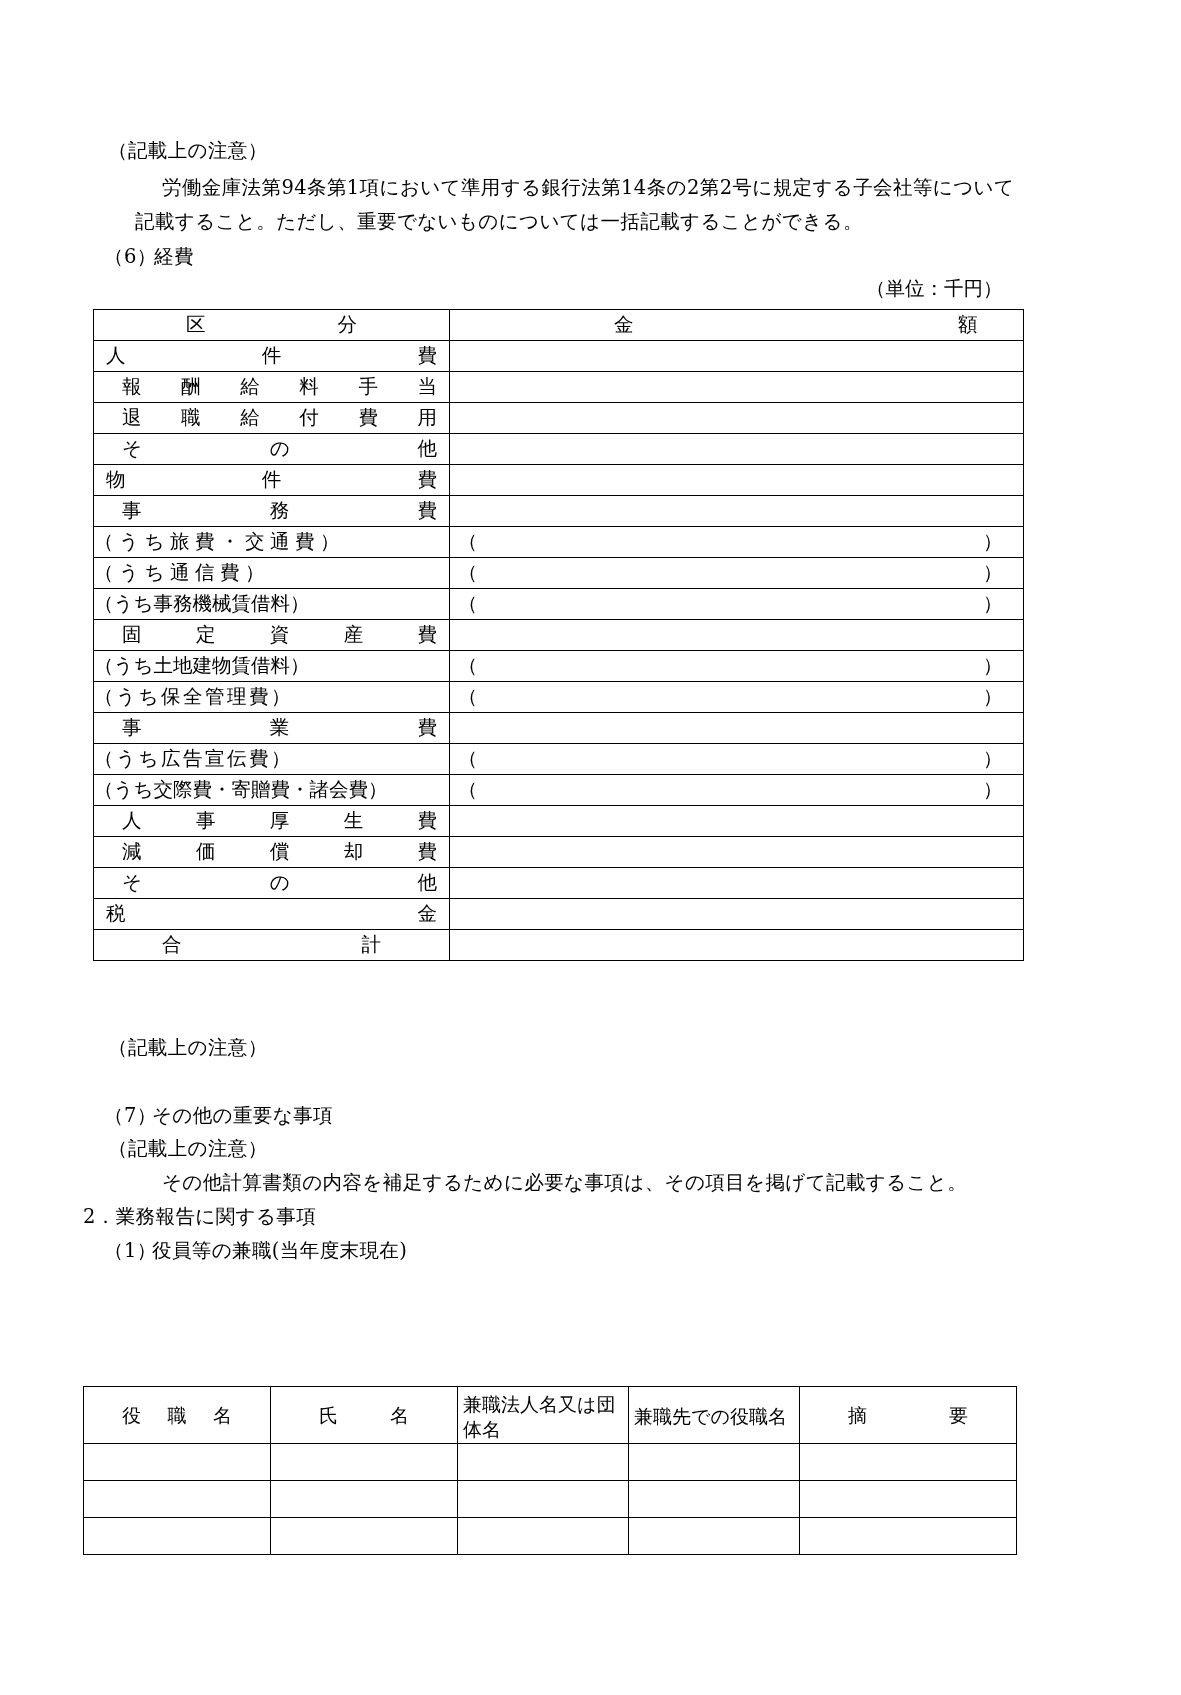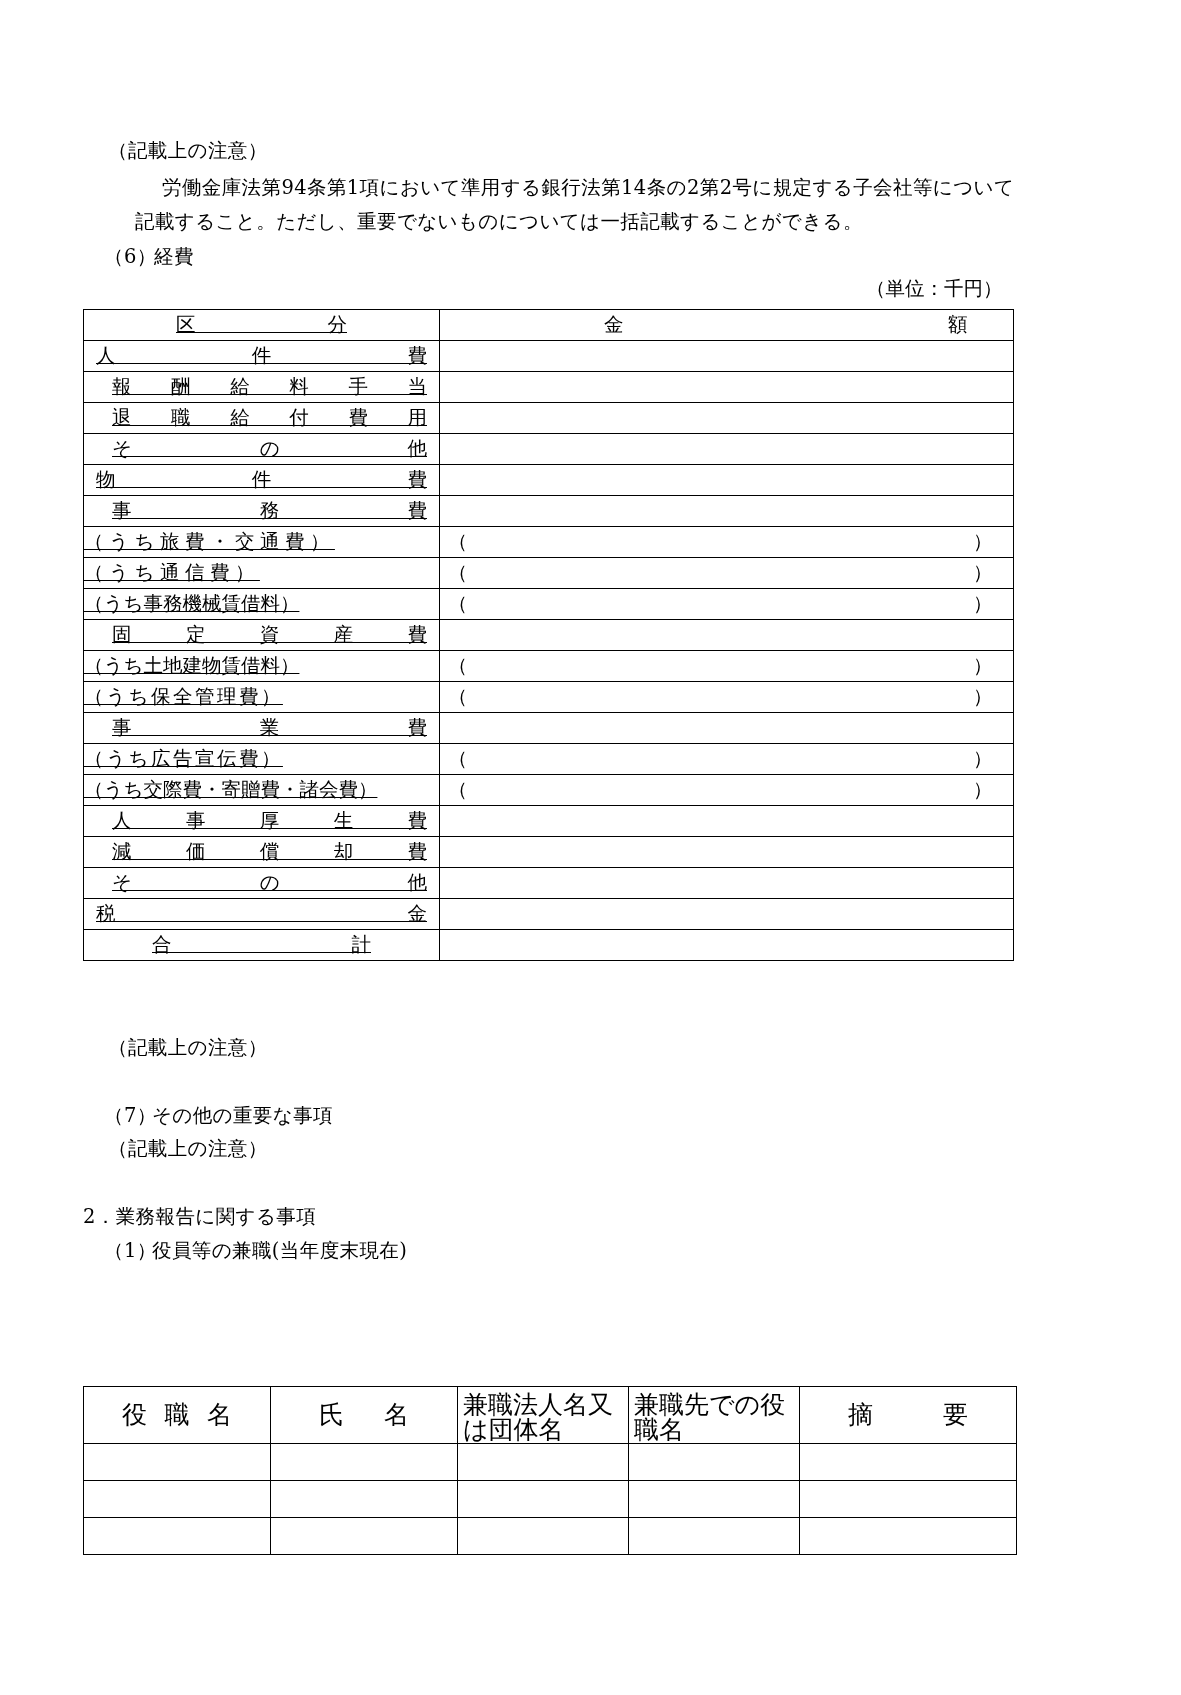--- a/index.html
+++ b/index.html
@@ -62,24 +62,23 @@
   }
   .tbl td {
     border: 1px solid #000000;
     padding: 0;
     height: 30px;
     vertical-align: middle;
     background: #ffffff;
   }
 
   #expense-table {
-    left: 83px;
+    left: 93px;
     top: 309px;
     width: 928px;
-    text-decoration: underline;
   }
   #expense-table td.c-label { width: 355px; }
   #expense-table td.c-amount { width: 573px; }
 
   
   .lbl {
     display: block;
     height: 100%;
     box-sizing: border-box;
     line-height: 30px;
@@ -153,21 +152,21 @@
     position: relative;
   }
   .amt-hdr .g1 { position: absolute; left: 164px; top: 0; }
   .amt-hdr .g2 { position: absolute; left: 508px; top: 0; }
 
   
   #concurrent-table {
     left: 83px;
     top: 1386px;
     width: 928px;
-    font-size: 25px;
+    font-size: 19px;
   }
   #concurrent-table td {
     border: 1px solid #000000;
     padding: 0;
     height: 36px;
     vertical-align: middle;
     background: #ffffff;
   }
   #concurrent-table tr.head td { height: 56px; }
   #concurrent-table .cc1 { width: 186px; }
@@ -381,20 +380,21 @@
   </table>
 
   <div class="txt txt-indent1" style="top:1038px;">（記載上の注意）</div>
 
 
   <div class="txt txt-num" style="top:1106px;">（7）</div>
   <div class="txt" style="left:152px; top:1106px;">その他の重要な事項</div>
 
   <div class="txt txt-indent1" style="top:1139px;">（記載上の注意）</div>
 
+  <div class="txt txt-indent2" style="top:1173px;">その他計算書類の内容を補足するために必要な事項は、その項目を掲げて記載すること。</div>
 
   <div class="txt txt-sec" style="top:1207px;">2．業務報告に関する事項</div>
 
   <div class="txt txt-num" style="top:1241px;">（1）</div>
   <div class="txt" style="left:152px; top:1241px;">役員等の兼職(当年度末現在)</div>
 
   <table class="tbl" id="concurrent-table">
     <tbody>
         <tr class="head">
           <td class="cc1">

